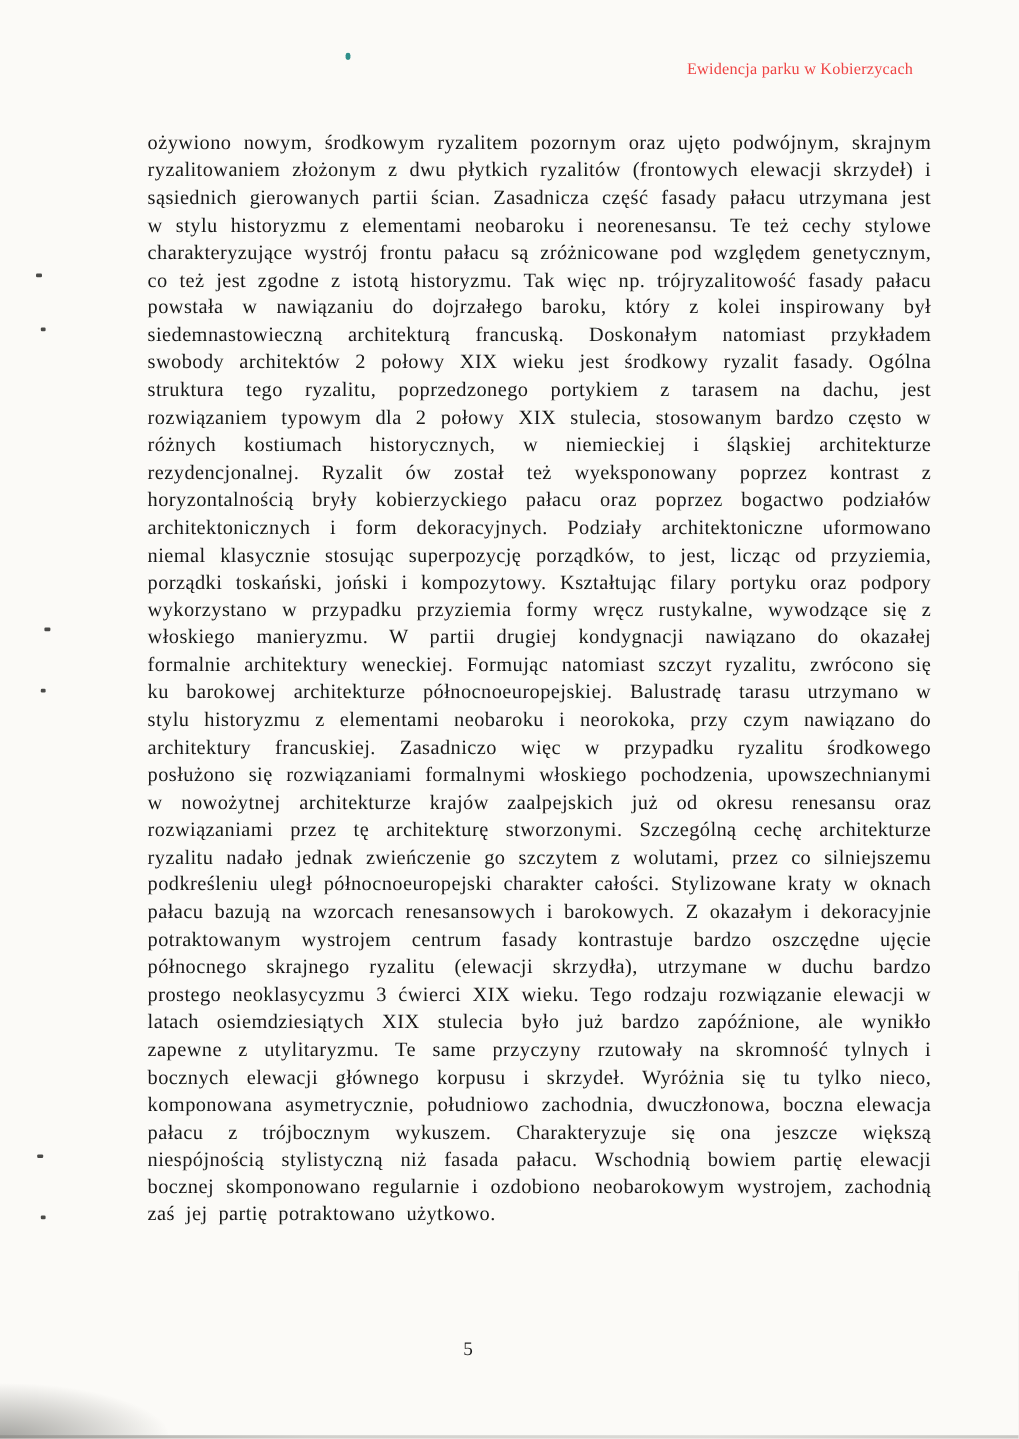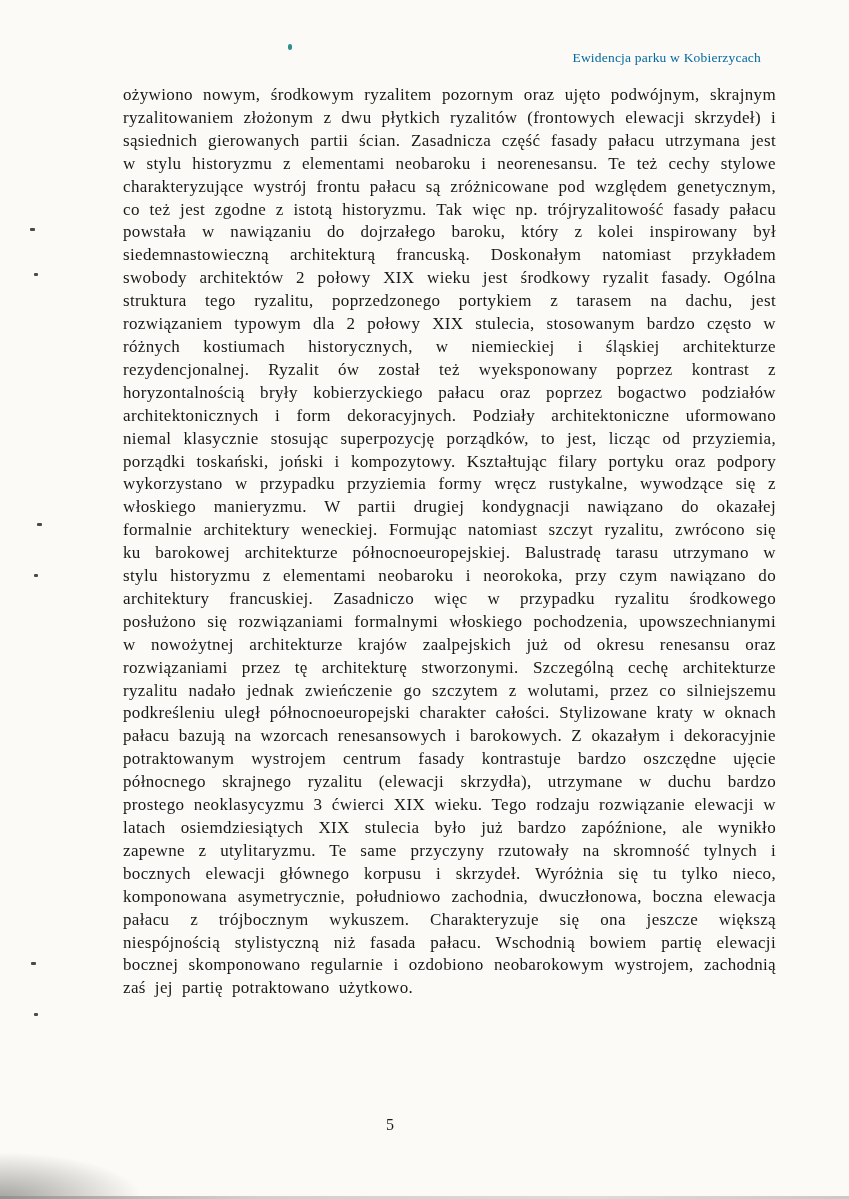--- a/index.html
+++ b/index.html
@@ -16,25 +16,25 @@
     overflow: hidden;
     font-family: "Liberation Serif", serif;
     color: #1b1b1b;
   }
   .running-header {
     position: absolute;
     top: 50px;
     right: 88px;
     font-size: 13.5px;
     letter-spacing: 0.2px;
-    color: #0369a1;
+    color: #ef4444;
   }
   .body-text {
     position: absolute;
-    top: 84px;
+    top: 108px;
     left: 123px;
     width: 653px;
     margin: 0;
     font-size: 17px;
     line-height: 22.9px;
     text-align: justify;
     letter-spacing: 0.35px;
     word-spacing: 4.5px;
     color: #181818;
   }

